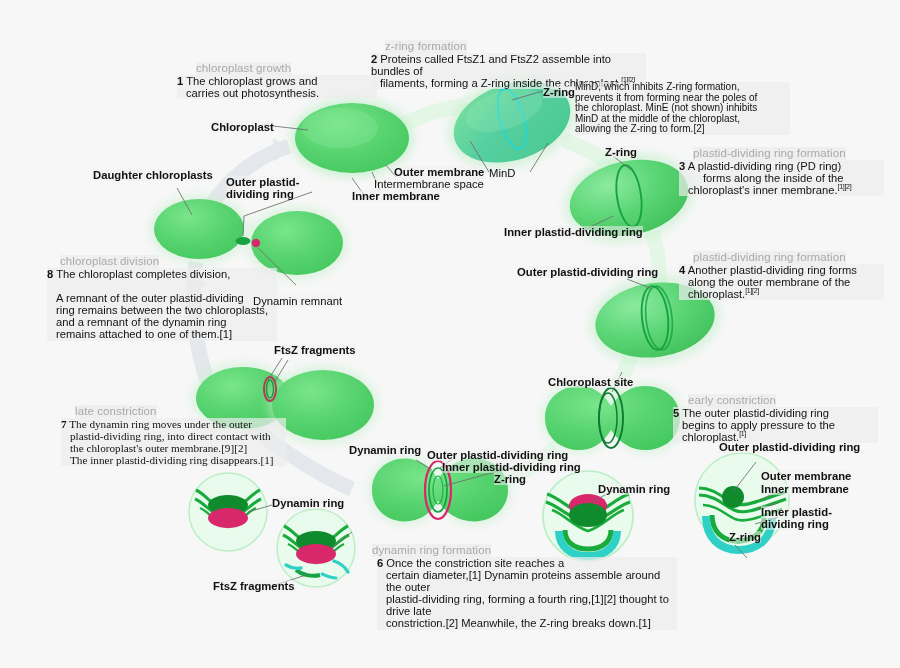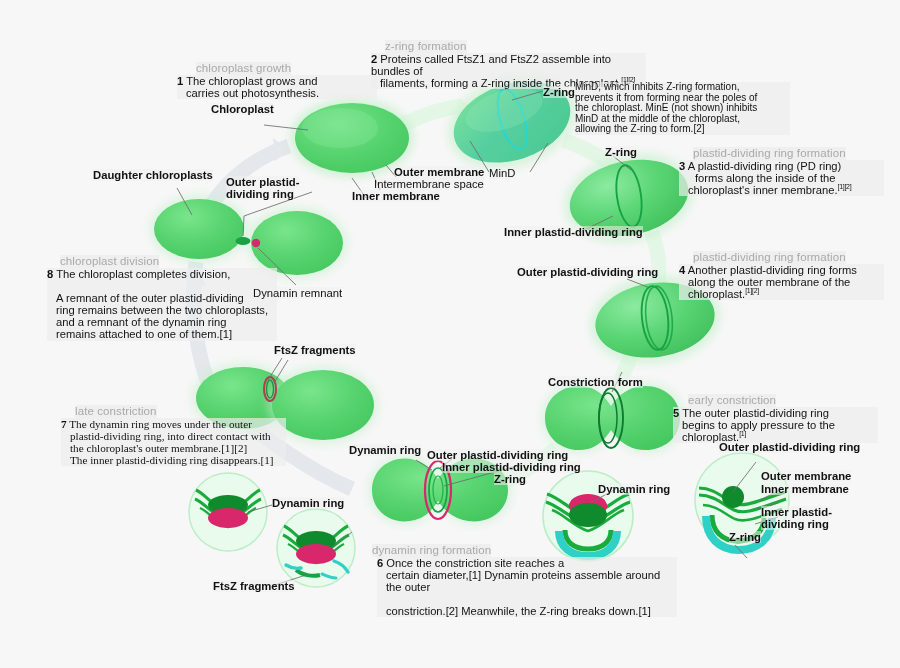--- a/index.html
+++ b/index.html
@@ -298,21 +298,21 @@
   <span>prevents it from forming near the poles of</span><br>
   <span>the chloroplast. MinE (not shown) inhibits</span><br>
   <span>MinD at the middle of the chloroplast,</span><br>
   <span>allowing the Z-ring to form.[2]</span>
 </div>
 
 <div class="txt hdr" style="left:693px;top:147px;">plastid-dividing ring formation</div>
 <div class="txt step" style="left:679px;top:160px;width:205px;">
   <span class="num">3</span>
   <span>A plastid-dividing ring (PD ring)</span><br>
-  <span style="padding-left:16px;display:inline-block;">forms along the inside of the</span><br>
+  <span style="padding-left:24px;display:inline-block;">forms along the inside of the</span><br>
   <span style="padding-left:9px;display:inline-block;text-align:center;">chloroplast's inner membrane.</span><sup>[1][2]</sup>
 </div>
 
 <div class="txt hdr" style="left:693px;top:251px;">plastid-dividing ring formation</div>
 <div class="txt step" style="left:679px;top:264px;width:205px;">
   <span class="num">4</span>
   <span>Another plastid-dividing ring forms</span><br>
   <span style="padding-left:9px;display:inline-block;">along the outer membrane of the</span><br>
   <span style="padding-left:9px;display:inline-block;">chloroplast.</span><sup>[1][2]</sup>
 </div>
@@ -323,57 +323,57 @@
   <span>The outer plastid-dividing ring</span><br>
   <span style="padding-left:9px;display:inline-block;">begins to apply pressure to the</span><br>
   <span style="padding-left:9px;display:inline-block;">chloroplast.</span><sup>[1]</sup>
 </div>
 
 <div class="txt hdr" style="left:372px;top:544px;">dynamin ring formation</div>
 <div class="txt step" style="left:377px;top:557px;width:300px;">
   <span class="num">6</span>
   <span>Once the constriction site reaches a</span><br>
   <span style="padding-left:9px;display:inline-block;">certain diameter,[1] Dynamin proteins assemble around the outer</span><br>
-  <br>
+  <span style="padding-left:9px;display:inline-block;">plastid-dividing ring, forming a fourth ring,[1][2] thought to drive late</span><br>
   <span style="padding-left:9px;display:inline-block;">constriction.[2] Meanwhile, the Z-ring breaks down.[1]</span>
 </div>
 
 <div class="txt hdr" style="left:75px;top:405px;">late constriction</div>
 <div class="txt step" style="left:61px;top:418px;width:225px;font-family:Liberation Serif, serif;">
   <span class="num">7</span>
   <span>The dynamin ring moves under the outer</span><br>
   <span style="padding-left:9px;display:inline-block;">plastid-dividing ring, into direct contact with</span><br>
-  <span style="padding-left:9px;display:inline-block;">the chloroplast's outer membrane.[1][2]</span><br>
+  <span style="padding-left:9px;display:inline-block;">the chloroplast's outer membrane.[9][2]</span><br>
   <span style="padding-left:9px;display:inline-block;">The inner plastid-dividing ring disappears.[1]</span>
 </div>
 
 <div class="txt hdr" style="left:60px;top:255px;">chloroplast division</div>
 <div class="txt step" style="left:47px;top:268px;width:230px;">
   <span class="num">8</span>
   <span>The chloroplast completes division,</span><br>
   <br>
   <span style="padding-left:9px;display:inline-block;">A remnant of the outer plastid-dividing</span><br>
   <span style="padding-left:9px;display:inline-block;">ring remains between the two chloroplasts,</span><br>
   <span style="padding-left:9px;display:inline-block;">and a remnant of the dynamin ring</span><br>
   <span style="padding-left:9px;display:inline-block;">remains attached to one of them.[1]</span>
 </div>
 
-<div class="txt lbl" style="left:211px;top:103px;">Chloroplast</div>
+<div class="txt lbl" style="left:211px;top:121px;">Chloroplast</div>
 <div class="txt lbl" style="left:394px;top:166px;">Outer membrane</div>
 <div class="txt lbl" style="left:374px;top:178px;font-weight:normal;">Intermembrane space</div>
 <div class="txt lbl" style="left:352px;top:190px;">Inner membrane</div>
 
 <div class="txt lbl" style="left:543px;top:86px;">Z-ring</div>
 <div class="txt lbl" style="left:489px;top:167px;font-weight:normal;">MinD</div>
 
 <div class="txt lbl" style="left:605px;top:146px;">Z-ring</div>
 <div class="txt lbl" style="left:504px;top:226px;">Inner plastid-dividing ring</div>
 <div class="txt lbl" style="left:517px;top:266px;">Outer plastid-dividing ring</div>
 
-<div class="txt lbl" style="left:548px;top:376px;">Constriction form</div>
+<div class="txt lbl" style="left:548px;top:376px;">Chloroplast site</div>
 
 <div class="txt lbl" style="left:719px;top:441px;">Outer plastid-dividing ring</div>
 <div class="txt lbl" style="left:761px;top:470px;">Outer membrane</div>
 <div class="txt lbl" style="left:761px;top:483px;">Inner membrane</div>
 <div class="txt lbl" style="left:761px;top:506px;">Inner plastid-</div>
 <div class="txt lbl" style="left:761px;top:518px;">dividing ring</div>
 <div class="txt lbl" style="left:729px;top:531px;">Z-ring</div>
 
 <div class="txt lbl" style="left:598px;top:483px;">Dynamin ring</div>
 
@@ -382,16 +382,16 @@
 <div class="txt lbl" style="left:442px;top:461px;">Inner plastid-dividing ring</div>
 <div class="txt lbl" style="left:494px;top:473px;">Z-ring</div>
 
 <div class="txt lbl" style="left:272px;top:497px;">Dynamin ring</div>
 <div class="txt lbl" style="left:213px;top:580px;">FtsZ fragments</div>
 <div class="txt lbl" style="left:274px;top:344px;">FtsZ fragments</div>
 
 <div class="txt lbl" style="left:93px;top:169px;">Daughter chloroplasts</div>
 <div class="txt lbl" style="left:226px;top:176px;">Outer plastid-</div>
 <div class="txt lbl" style="left:226px;top:188px;">dividing ring</div>
-<div class="txt lbl" style="left:253px;top:287px;font-weight:normal;text-align:right;">Dynamin remnant</div>
+<div class="txt lbl" style="left:253px;top:295px;font-weight:normal;text-align:right;">Dynamin remnant</div>
 
 
 </div>
 
 </body></html>

